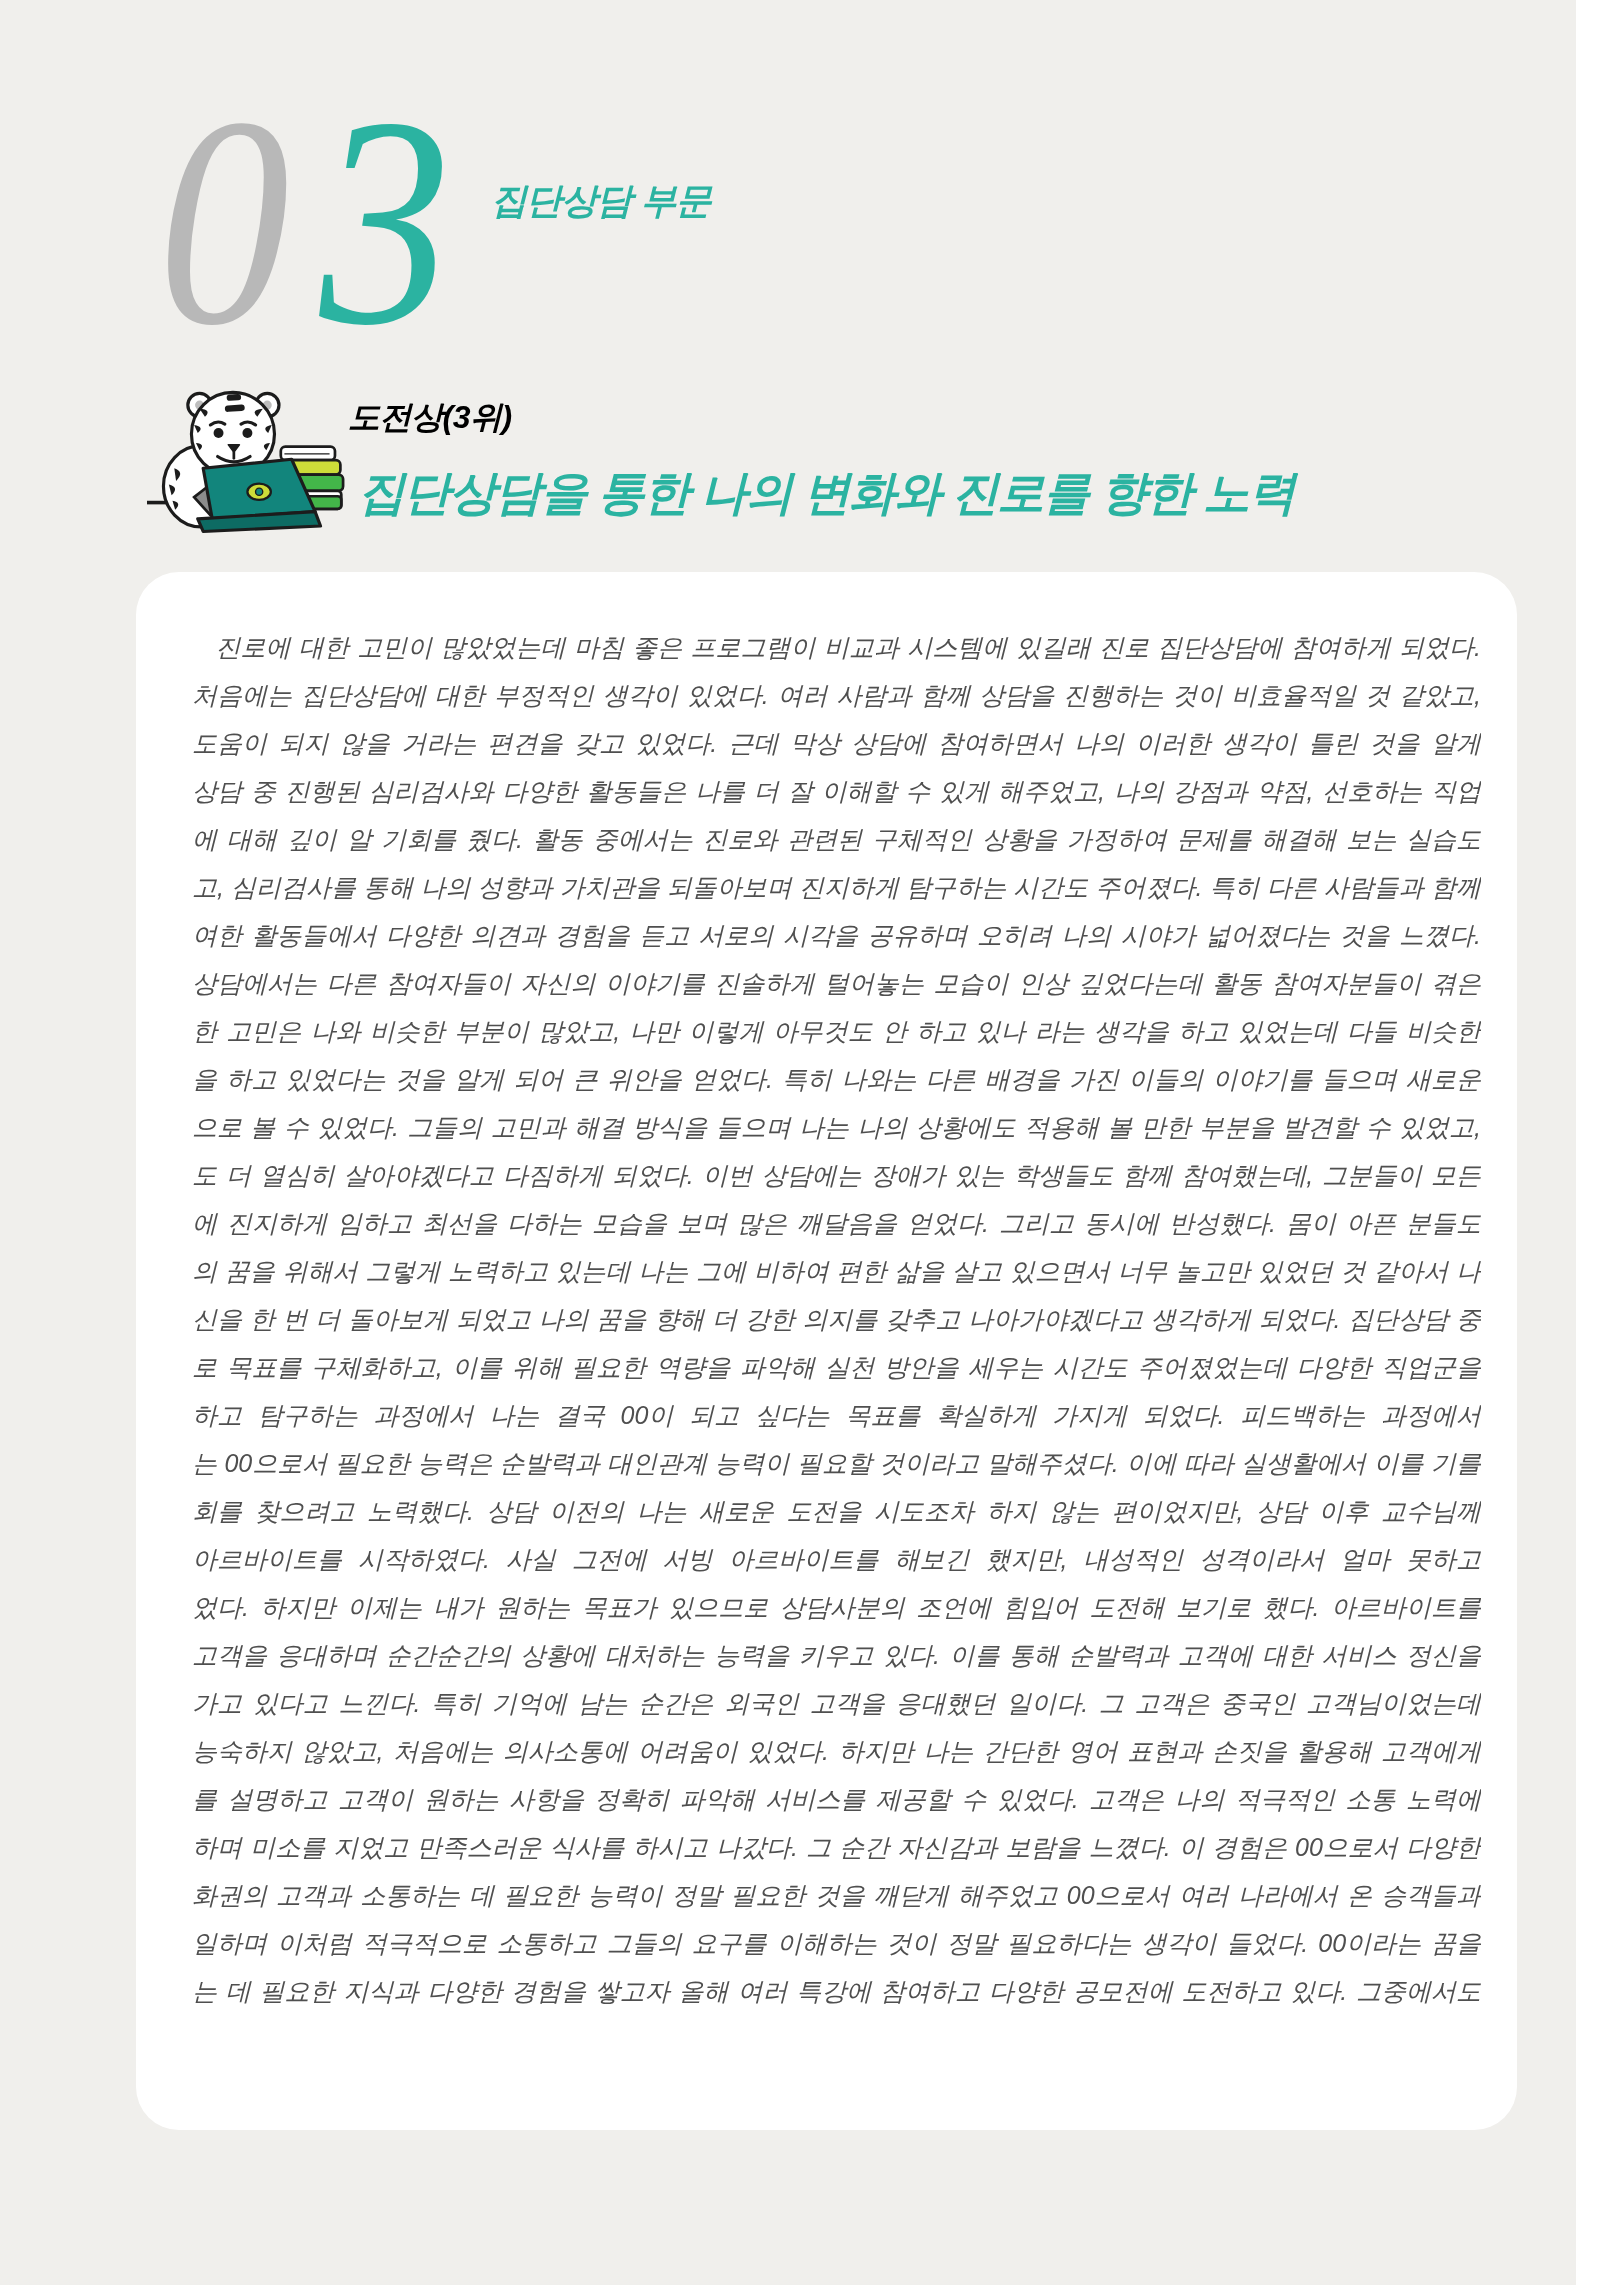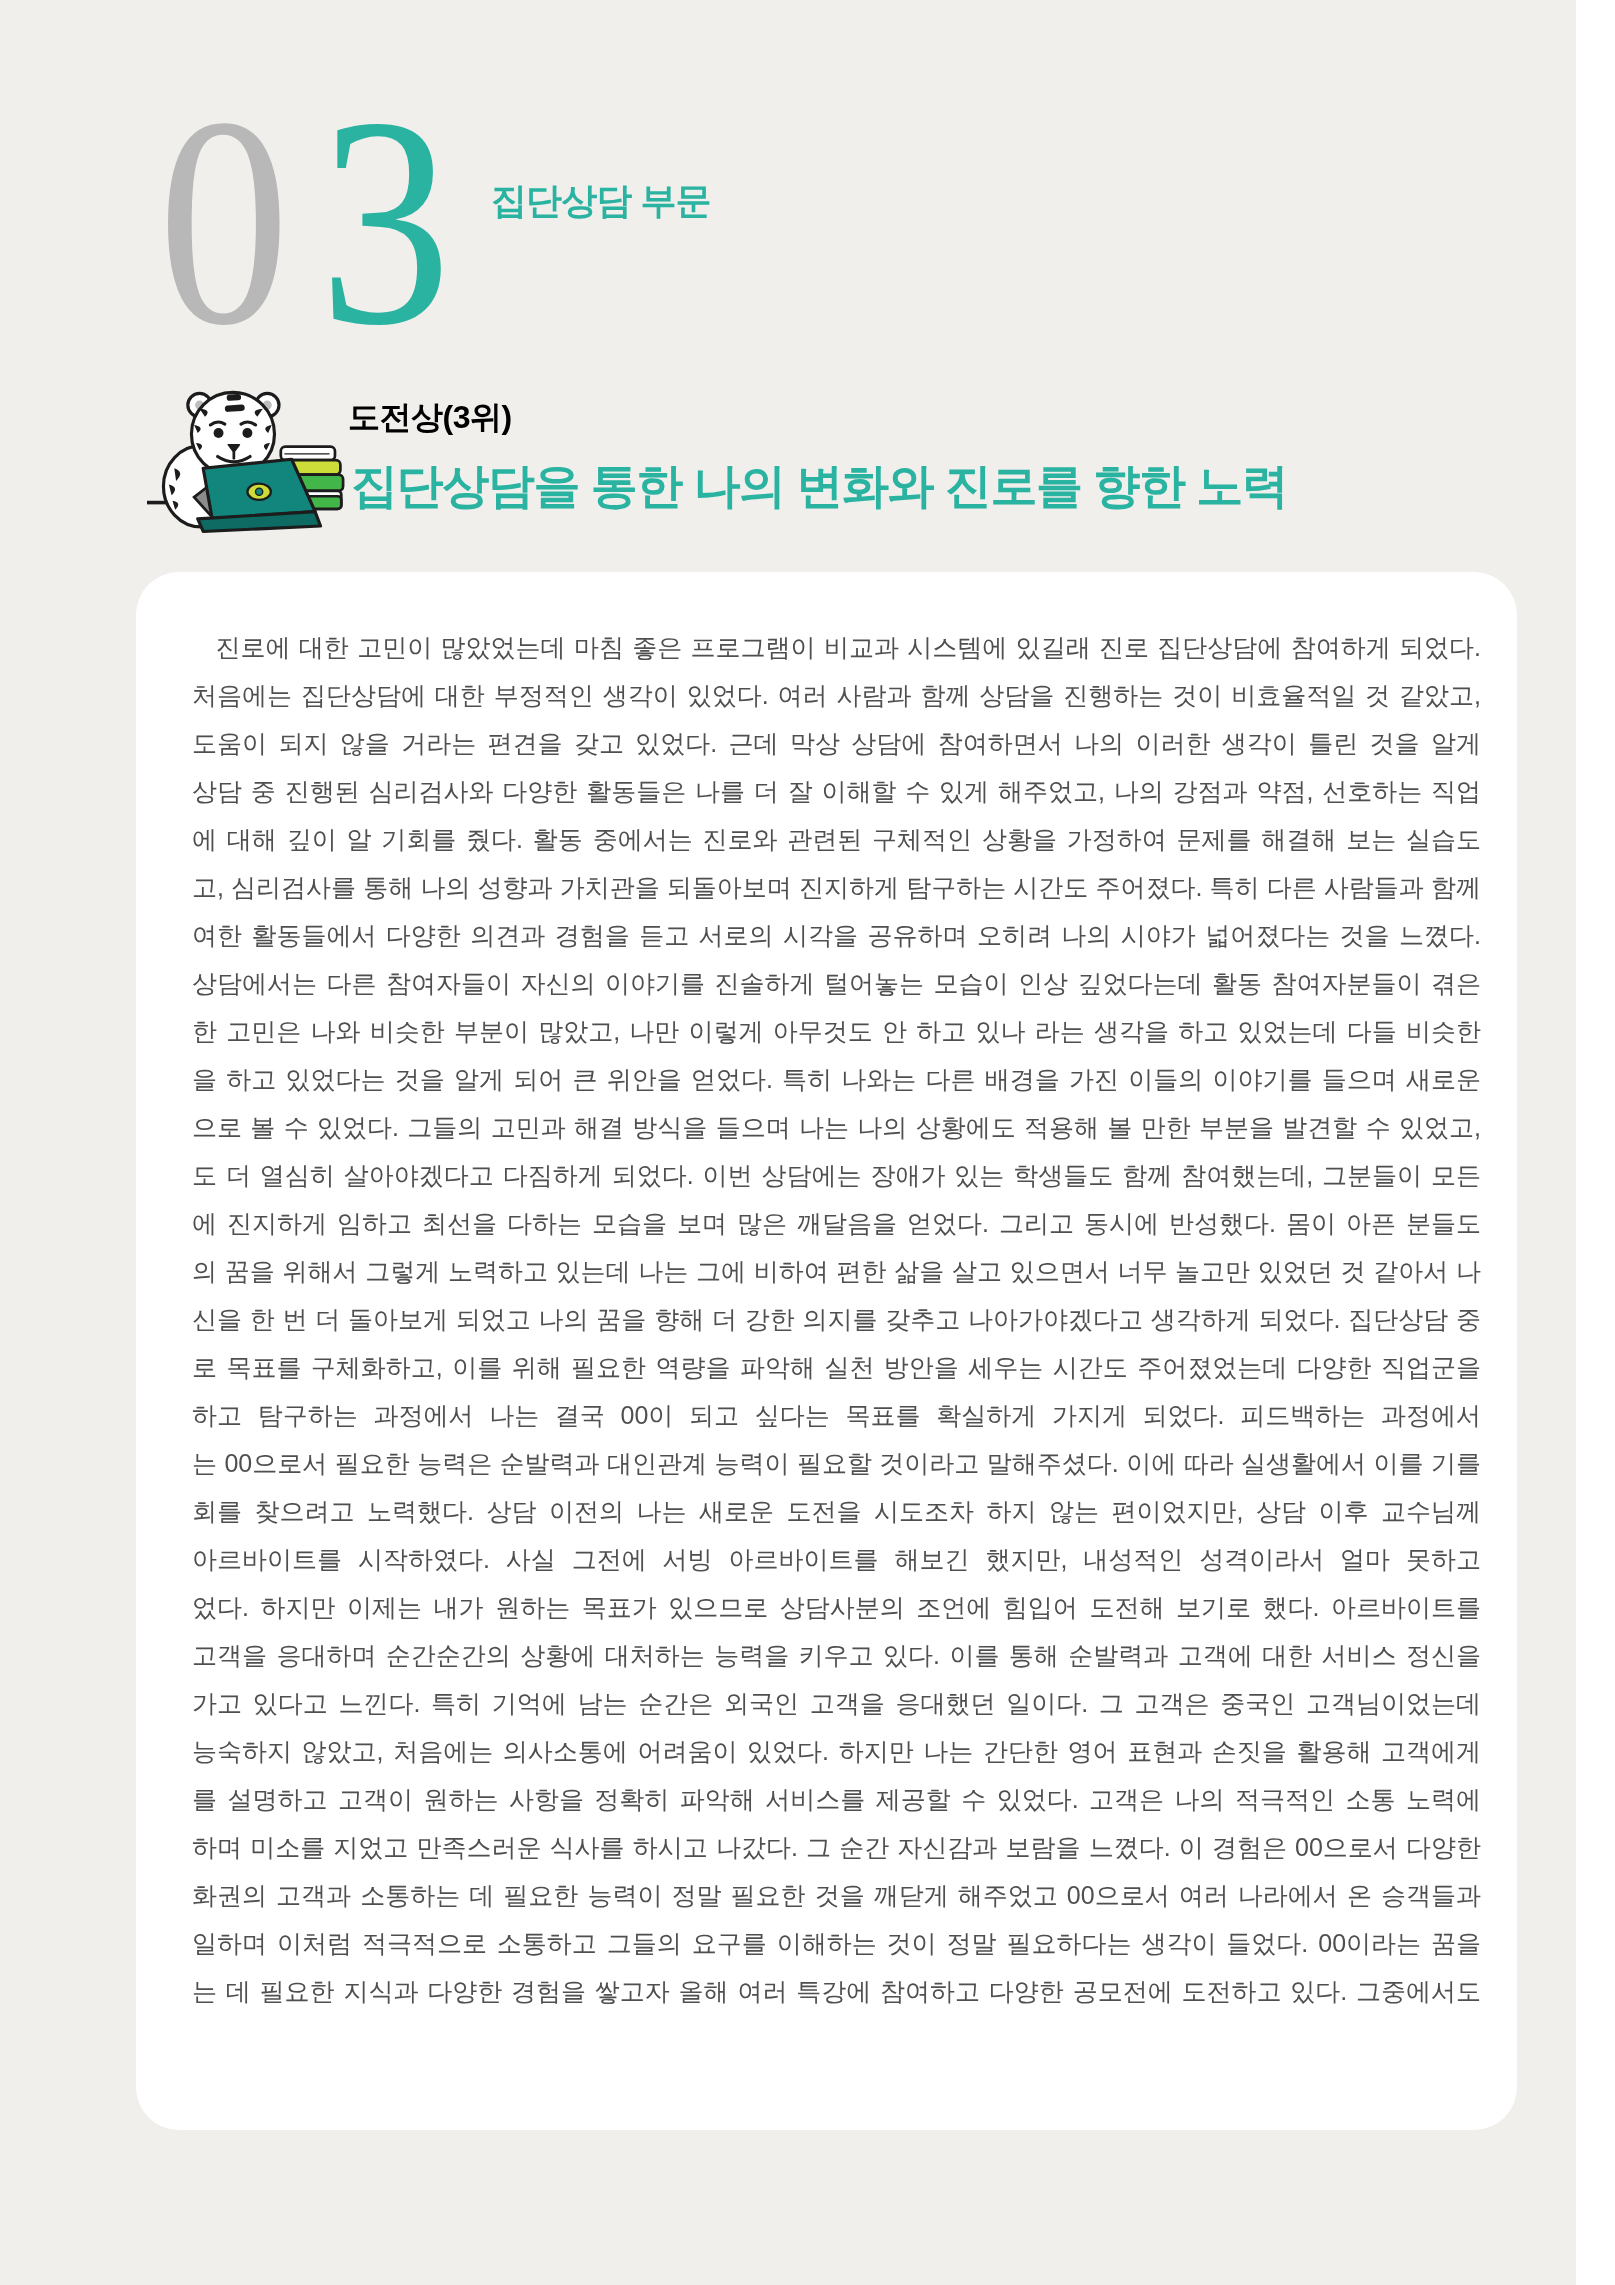--- a/index.html
+++ b/index.html
@@ -1,35 +1,35 @@
 <!DOCTYPE html>
 <html style="font-size:14.5px"><head>
 <meta charset="utf-8">
 <style>
   html,body{margin:0;padding:0;}
   body{font-family:"Liberation Sans",sans-serif;}
-  .page{position:relative;width:1576px;height:2285px;background:#f0efec;overflow:hidden;}
+  .page{position:relative;width:1576px;height:2285px;background:#f0efec;overflow:hidden;font-style:italic;}
 
   
   .chapter-num{position:absolute;left:158px;top:72px;margin:0;font-family:"Liberation Serif",serif;
     font-weight:400;font-size:299px;line-height:299px;letter-spacing:34px;
     transform:scaleX(0.88);transform-origin:left top;white-space:nowrap;}
   .chapter-num .zero{color:#b8b8b8;}
   .chapter-num .three{color:#2bb3a1;}
 
   
   .section-label{position:absolute;left:491px;top:177px;font-size:36px;font-weight:700;
     color:#2bb3a1;letter-spacing:-0.9px;}
 
   
   .mascot{position:absolute;left:147px;top:378px;width:199px;height:167px;}
 
   
   .award-rank{position:absolute;left:348px;top:396px;font-size:32px;font-weight:700;color:#000000;letter-spacing:-0.5px;}
-  .award-title{position:absolute;left:346px;top:450px;margin:5px;font-size:47px;font-weight:700;
+  .award-title{position:absolute;left:346px;top:450px;margin:12px;font-size:47px;font-weight:700;
     color:#2bb3a1;letter-spacing:-1.4px;white-space:nowrap;}
 
   
   .card{position:absolute;left:136px;top:572px;width:1381px;height:1558px;background:#ffffff;
     border-radius:43px;box-sizing:border-box;padding:51px 36px 0 56px;}
   .article{color:#4f4f4f;font-size:25px;}
   .article .line{height:48px;line-height:48px;overflow:hidden;white-space:normal;
     text-align:justify;text-align-last:justify;word-break:keep-all;}
   .article .line.first{text-indent:23.5px;}
   .article .line.last{text-align-last:left;}

